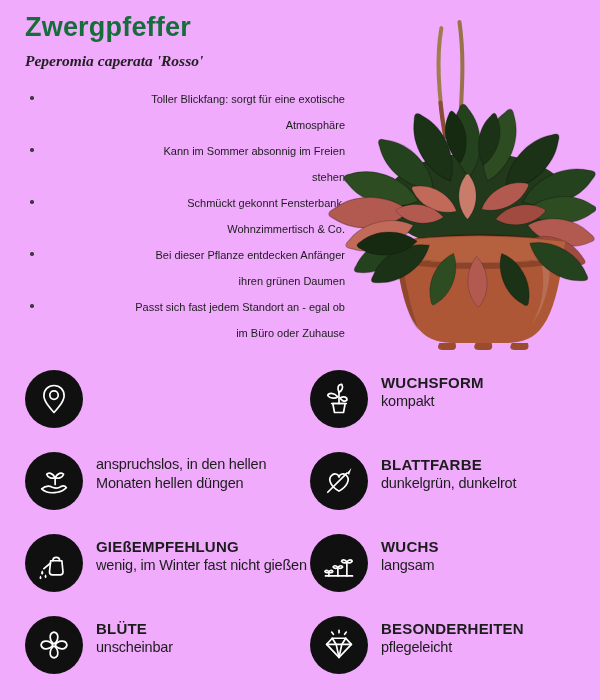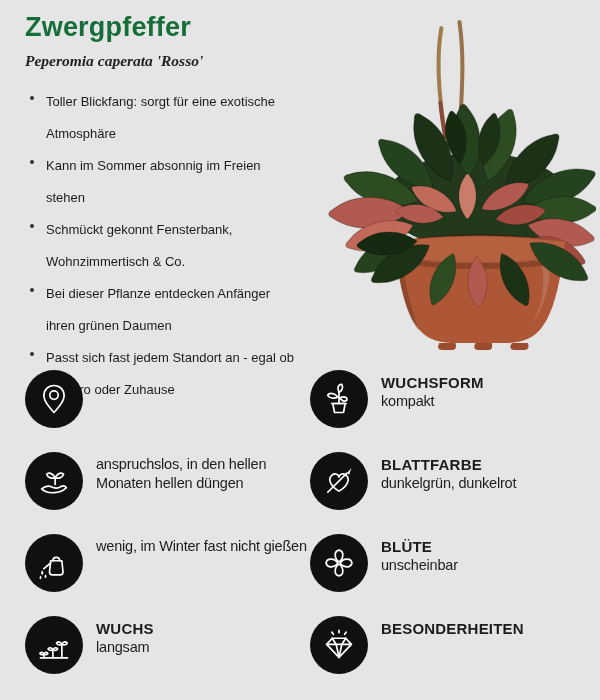--- a/index.html
+++ b/index.html
@@ -1,26 +1,26 @@
 <!DOCTYPE html>
 <html lang="de"><head>
 <meta charset="utf-8">
 <style>
   html,body{margin:0;padding:0;background:#fff;}
-  .canvas{position:relative;width:600px;height:700px;background:#e5e5e5;overflow:hidden;
+  .canvas{position:relative;width:600px;height:700px;background:#f0abfc;overflow:hidden;
           font-family:"Liberation Sans","DejaVu Sans",sans-serif;color:#1c1c1c;}
 
   .page-title{position:absolute;left:25px;top:12px;font-size:27px;font-weight:700;
               color:#156e39;letter-spacing:.2px;}
   .page-subtitle{position:absolute;left:25px;top:52px;font-size:15.5px;font-style:italic;
                  font-weight:600;color:#222;font-family:Liberation Serif, serif;}
 
   .bullets{position:absolute;left:25px;top:86px;width:320px;list-style:none;margin:0;padding:0;}
-  .bullets li{position:relative;padding-left:21px;font-size:13px;line-height:32px;
-              white-space:pre;color:#1c1c1c;}
+  .bullets li{position:relative;padding-left:21px;font-size:11px;line-height:26px;
+              white-space:pre;color:#1c1c1c;text-align:right;}
   .bullets li::before{content:"";position:absolute;left:5px;top:10px;width:3.5px;height:3.5px;
                       border-radius:50%;background:#3a3a3a;}
 
   .plant{position:absolute;left:328px;top:4px;width:268px;height:352px;}
 
   .features{position:absolute;left:25px;top:370px;width:560px;display:grid;
             grid-template-columns:285px 275px;grid-auto-rows:82px;}
   .feature{display:flex;align-items:flex-start;}
   .icon-circle{flex:0 0 58px;width:58px;height:58px;border-radius:50%;background:#101010;
                display:flex;align-items:center;justify-content:center;margin-right:13px;}
@@ -172,40 +172,22 @@
         <svg viewBox="0 0 64 64" class="ic">
           <path d="M26 28 L46 28 L48 48 C48 51 46 53 43 53 L29 53 C26 53 24 51 24 48 Z"></path>
           <path d="M30 28 C30 20 42 20 42 28"></path>
           <path d="M26 32 L14 42"></path>
           <path class="icf" d="M11 45 C13.8 48.5 13.8 52 11 53 C8.2 52 8.2 48.5 11 45 Z"></path>
           <path class="icf" d="M17 52 C19.4 55 19.4 58 17 59 C14.6 58 14.6 55 17 52 Z"></path>
           <path class="icf" d="M8 54 C10.4 57 10.4 60 8 61 C5.6 60 5.6 57 8 54 Z"></path>
         </svg>
       </div>
       <div class="feat-text">
+        <div class="feat-label">GIEßEMPFEHLUNG</div>
         <div class="feat-desc">wenig, im Winter fast nicht gießen</div>
-      </div>
-    </div>
-
-    <div class="feature">
-      <div class="icon-circle">
-        <svg viewBox="0 0 64 64" class="ic">
-          <path d="M32 30 C24 25 22 11 32 9 C42 11 40 25 32 30 Z"></path>
-          <path d="M32 30 C24 25 22 11 32 9 C42 11 40 25 32 30 Z" transform="rotate(90 32 32)"></path>
-          <path d="M32 30 C24 25 22 11 32 9 C42 11 40 25 32 30 Z" transform="rotate(180 32 32)"></path>
-          <path d="M32 30 C24 25 22 11 32 9 C42 11 40 25 32 30 Z" transform="rotate(270 32 32)"></path>
-          <circle class="icf" cx="29" cy="30" r="1.3"></circle>
-            <circle class="icf" cx="35" cy="30" r="1.3"></circle>
-          <circle class="icf" cx="29" cy="35" r="1.3"></circle>
-            <circle class="icf" cx="35" cy="35" r="1.3"></circle>
-        </svg>
-      </div>
-      <div class="feat-text">
-        <div class="feat-label">BLÜTE</div>
-        <div class="feat-desc">unscheinbar</div>
       </div>
     </div>
 
     <div class="feature">
       <div class="icon-circle">
         <svg viewBox="0 0 64 64" class="ic" stroke-width="2.6">
           <path d="M8 55 H56"></path>
           <path d="M14 55 V48"></path>
           <path d="M14 48 C11.5 44.5 8 44.5 7 47 C9 50 12.5 49.8 14 48 Z"></path>
           <path d="M14 48 C16.5 44.5 20 44.5 21 47 C19 50 15.5 49.8 14 48 Z"></path>
@@ -218,29 +200,49 @@
         </svg>
       </div>
       <div class="feat-text">
         <div class="feat-label">WUCHS</div>
         <div class="feat-desc">langsam</div>
       </div>
     </div>
 
     <div class="feature">
       <div class="icon-circle">
+        <svg viewBox="0 0 64 64" class="ic">
+          <path d="M32 30 C24 25 22 11 32 9 C42 11 40 25 32 30 Z"></path>
+          <path d="M32 30 C24 25 22 11 32 9 C42 11 40 25 32 30 Z" transform="rotate(90 32 32)"></path>
+          <path d="M32 30 C24 25 22 11 32 9 C42 11 40 25 32 30 Z" transform="rotate(180 32 32)"></path>
+          <path d="M32 30 C24 25 22 11 32 9 C42 11 40 25 32 30 Z" transform="rotate(270 32 32)"></path>
+          <circle class="icf" cx="29" cy="30" r="1.3"></circle>
+            <circle class="icf" cx="35" cy="30" r="1.3"></circle>
+          <circle class="icf" cx="29" cy="35" r="1.3"></circle>
+            <circle class="icf" cx="35" cy="35" r="1.3"></circle>
+        </svg>
+      </div>
+      <div class="feat-text">
+        <div class="feat-label">BLÜTE</div>
+        <div class="feat-desc">unscheinbar</div>
+      </div>
+    </div>
+
+    <div class="feature">
+      <div class="icon-circle">
         <svg viewBox="0 0 64 64" class="ic" stroke-width="2.8">
           <path d="M20 20 H44 L54 31 L32 54 L10 31 Z"></path>
           <path d="M10 31 H54"></path>
           <path d="M20 20 L27 31 L32 54"></path>
           <path d="M44 20 L37 31 L32 54"></path>
           <path d="M32 6 V10"></path>
             <path d="M19 9 L22 13"></path>
             <path d="M45 9 L42 13"></path>
         </svg>
       </div>
       <div class="feat-text">
         <div class="feat-label">BESONDERHEITEN</div>
+        <div class="feat-desc">pflegeleicht</div>
       </div>
     </div>
 
   </div>
 </div>
 
 </body></html>

